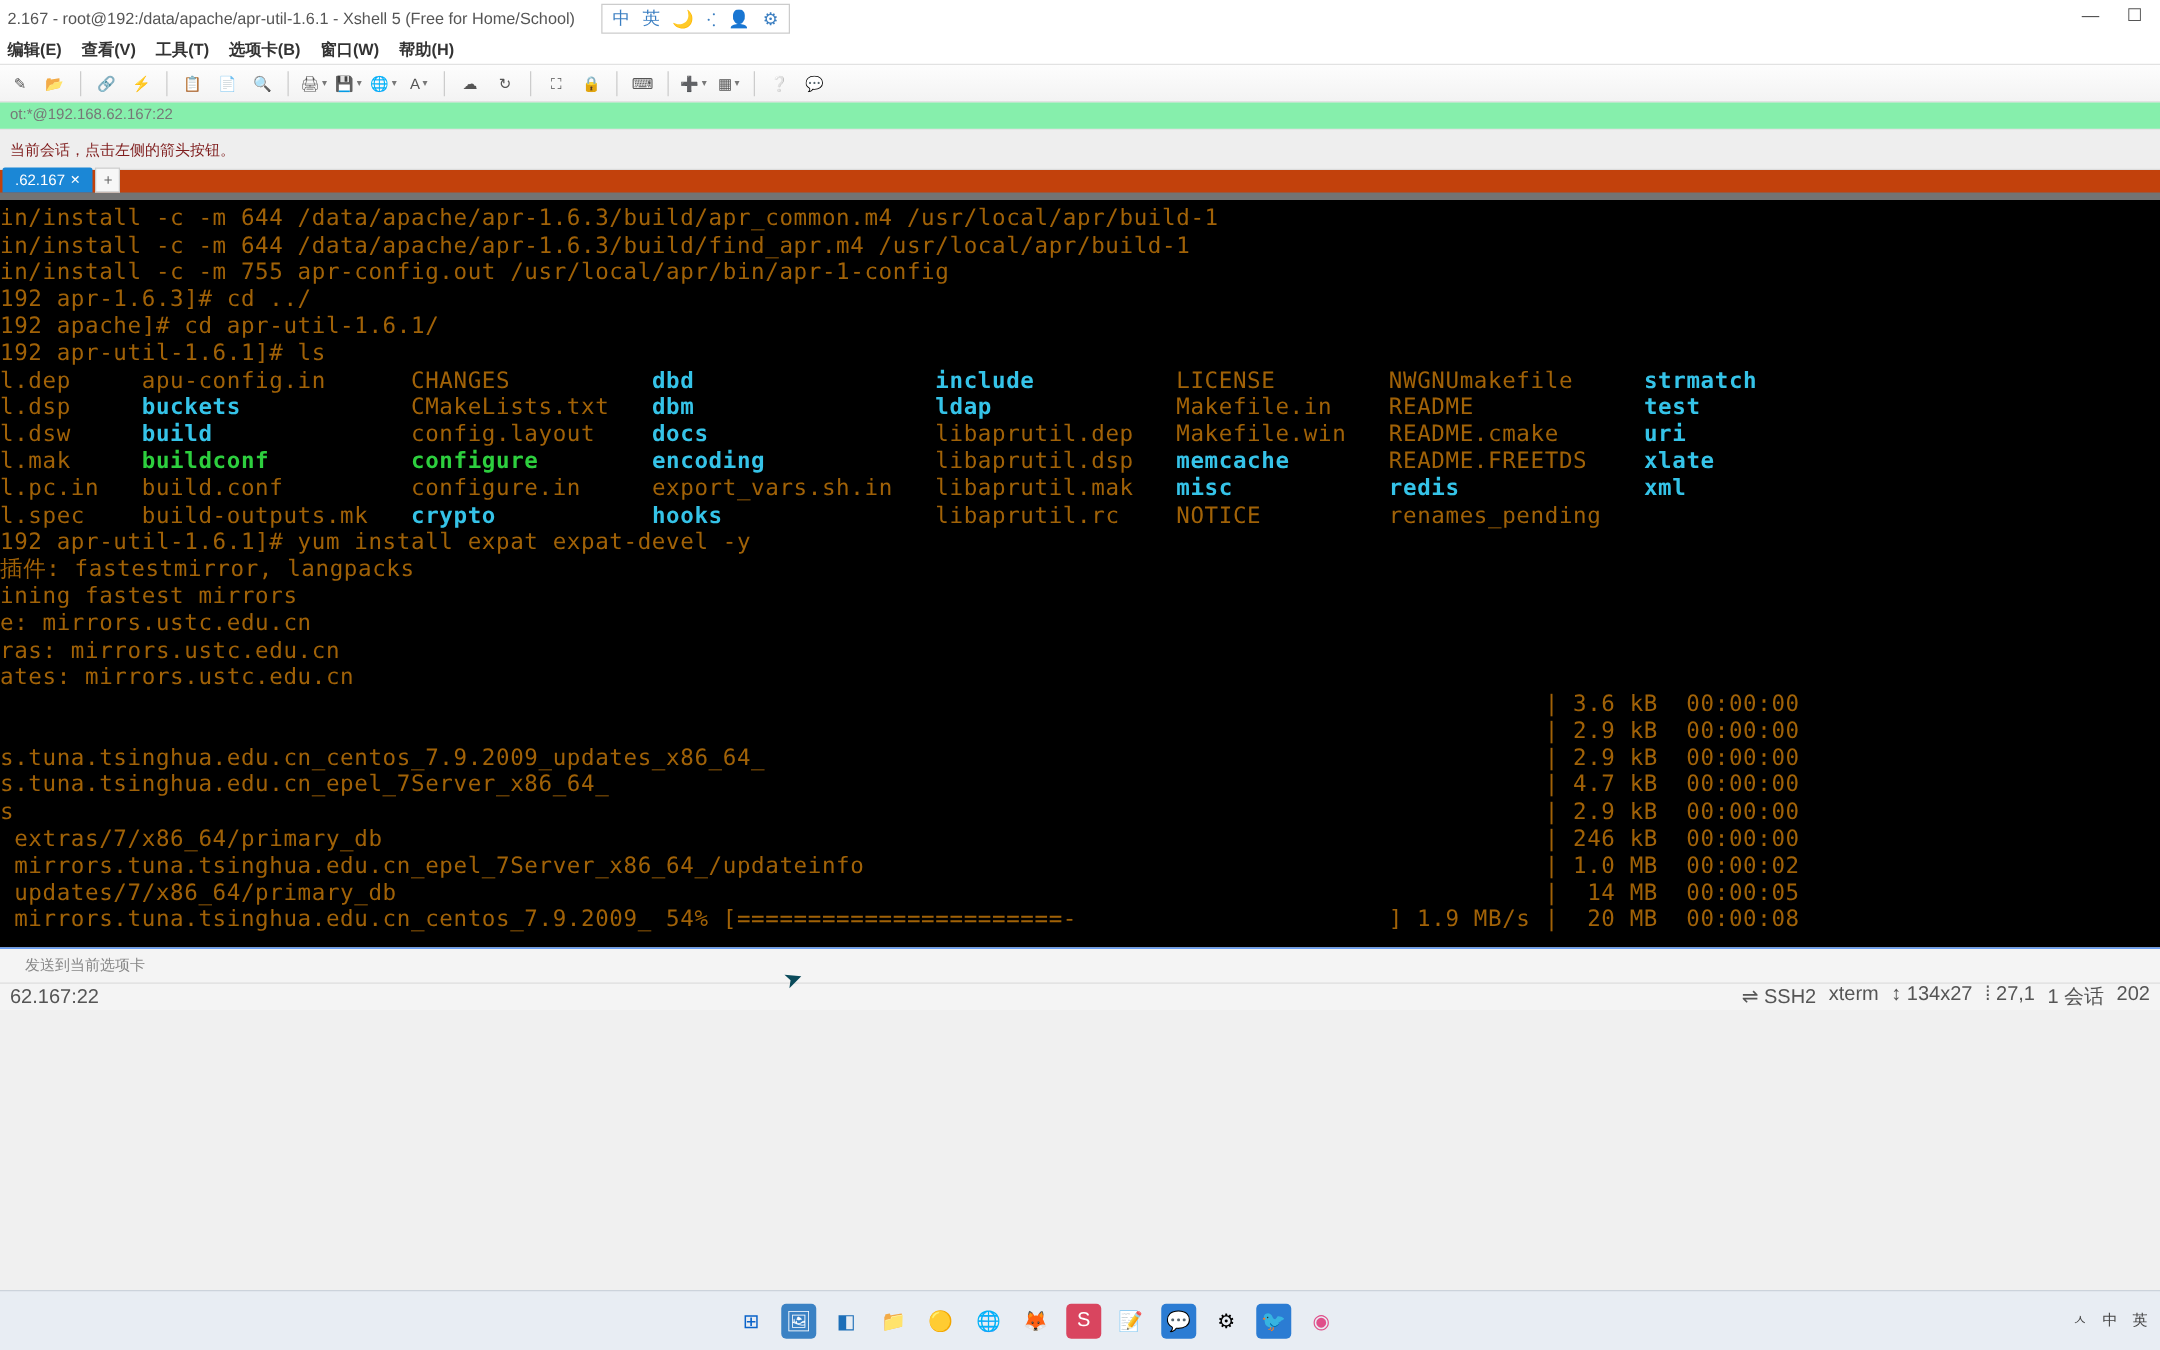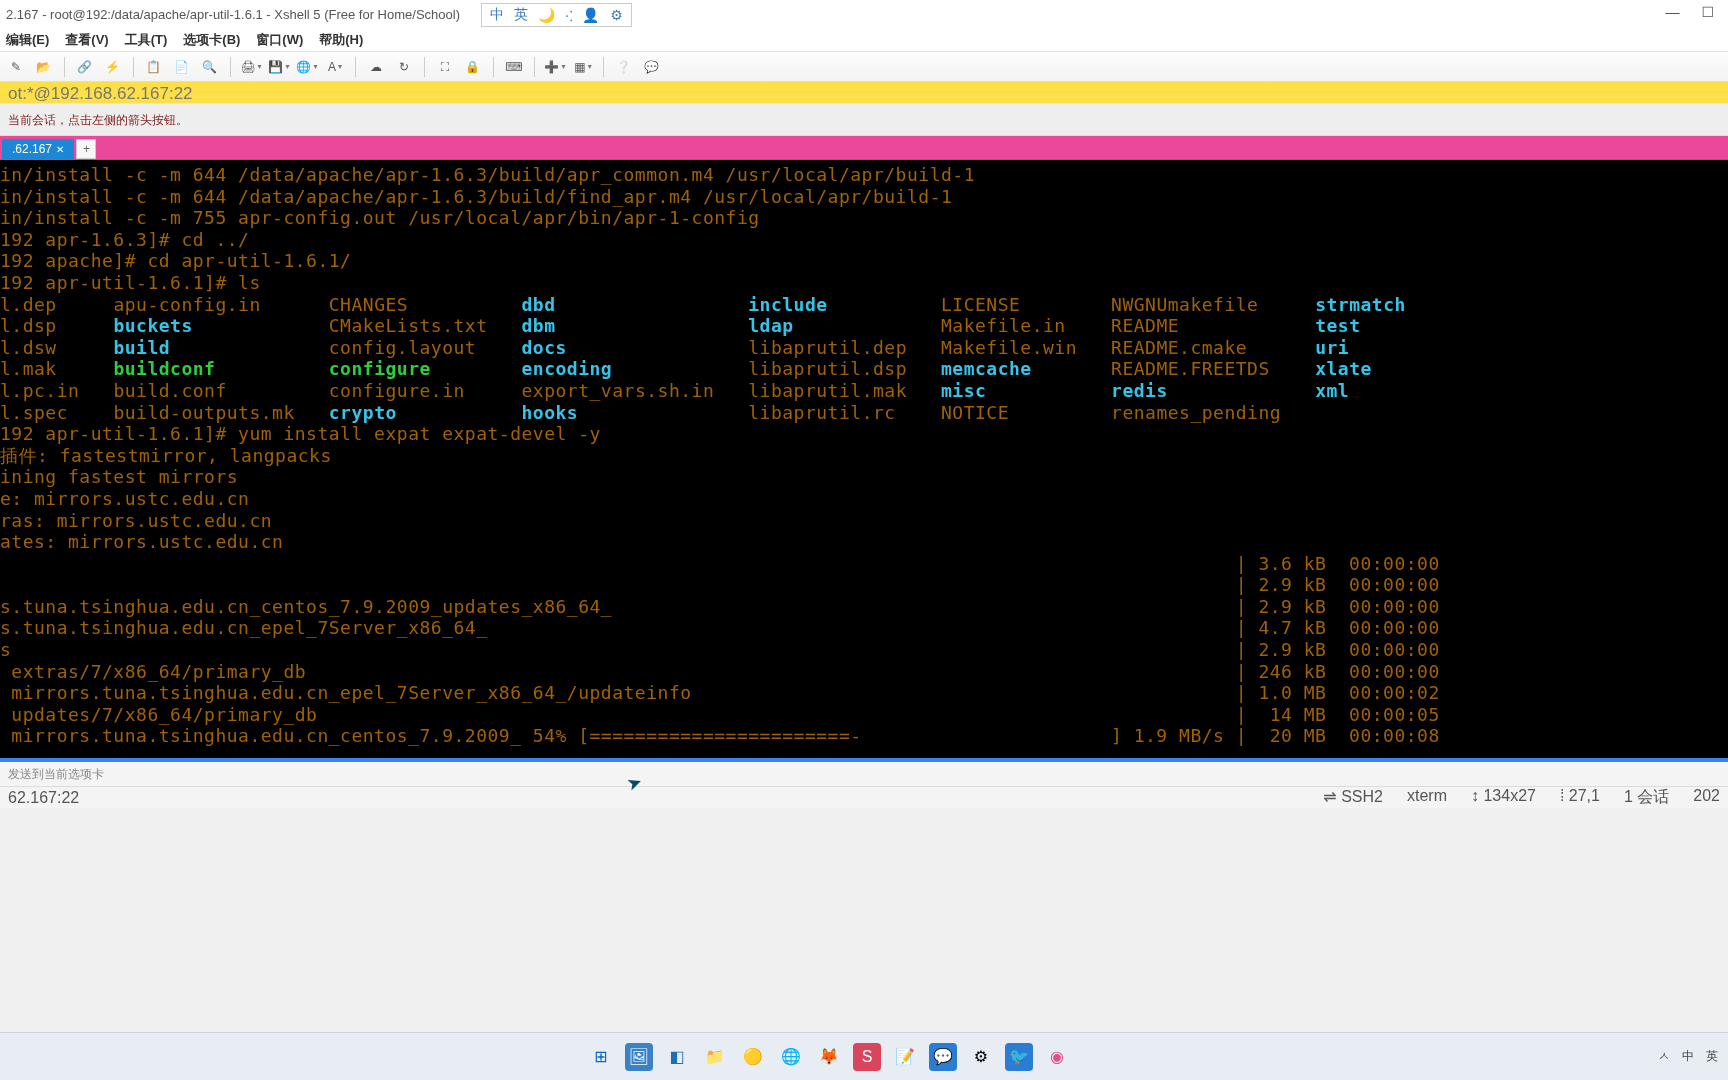--- a/index.html
+++ b/index.html
@@ -11,37 +11,37 @@
 .ime-float span { color: #3a7ec1; font-size: 14px; }
 .win-ctrl { position:absolute; right:4px; top:0; display:flex; gap:22px; padding:4px 10px; color:#555; font-size:14px;}
 .menubar { height: 24px; background: #fff; display: flex; align-items: center; gap: 16px; padding: 0 6px; color: #333; font-size: 13px; border-bottom: 1px solid #e2e2e2; }
 .menubar span { cursor: default; font-weight: bold; }
 
 .toolbar { height: 30px; background: linear-gradient(#fdfdfd,#f3f3f3); border-bottom: 1px solid #ddd; display: flex; align-items: center; gap: 8px; padding: 0 6px; }
 .tbtn { width: 20px; height: 20px; display:inline-flex; align-items:center; justify-content:center; color:#555; }
 .tdiv { width: 1px; height: 20px; background: #ccc; margin: 0 2px; }
 .dd::after { content:"▾"; font-size:8px; color:#777; margin-left:2px; }
 
-.addrbar { height: 22px; background: #fde047; color: #777; padding: 2px 8px; font-size: 17px; border-bottom: 1px solid #e5e5e5; }
+.addrbar { height: 22px; background: #86efac; color: #777; padding: 2px 8px; font-size: 12px; border-bottom: 1px solid #e5e5e5; }
 .hintbar { height: 32px; background: #eee; color: #7f1d1d; padding: 8px; font-size: 12px; border-bottom: 1px solid #ddd; }
 
-.tabs { height: 24px; background: #ec4899; display: flex; align-items: flex-end; padding-left: 2px; border-bottom: 1px solid #737373; }
+.tabs { height: 24px; background: #c2410c; display: flex; align-items: flex-end; padding-left: 2px; border-bottom: 6px solid #737373; }
 .tab { background: #1b87d6; color: #fff; padding: 3px 10px; font-size: 12px; border-radius: 2px 2px 0 0; display:flex; align-items:center; gap:4px; }
 .tab .close { font-size:10px; }
 .tab-add { width: 20px; height: 20px; background: #f7f7f7; border: 1px solid #ccc; margin-left: 2px; display:flex; align-items:center; justify-content:center; color:#666; font-size:12px; }
 
 .terminal { background: #000; color: #fff; font-family: "DejaVu Sans Mono","Consolas",monospace; font-size: 18px; line-height: 21.6px; padding: 4px 0 0 0; height: 598px; overflow: hidden; white-space: pre; letter-spacing: 0.5px; }
 .terminal .ln { padding: 0 4px 0 0; }
 .w { color: #a16207; }
 .cyan { color: #35c3e8; font-weight: bold; }
 .green { color: #2dcf3e; font-weight: bold; }
 
-.sendbar { height: 28px; background: #f4f4f4; border-top: 4px solid #3b82f6; padding: 4px 8px; color:#888; font-size:12px; display:flex; align-items:center; }
+.sendbar { height: 28px; background: #f4f4f4; border-top: 1px solid #3b82f6; padding: 4px 20px; color:#888; font-size:12px; display:flex; align-items:center; }
 .statusbar { height: 22px; background: #f4f4f4; border-top: 1px solid #ddd; display:flex; align-items:center; justify-content:space-between; padding: 0 8px; color:#555; font-size:16px; }
-.statusbar .right { display:flex; gap:24px; }
+.statusbar .right { display:flex; gap:10px; }
 
 .taskbar { position:absolute; bottom:0; left:0; right:0; height: 48px; background: #e8edf3; border-top: 1px solid #ccd3db; display:flex; align-items:center; }
 .taskbar .center { flex:1; display:flex; justify-content:center; gap: 10px; }
 .taskbar .ticon { width: 28px; height: 28px; border-radius: 4px; display:flex; align-items:center; justify-content:center; font-size:16px; }
 .taskbar .tray { display:flex; align-items:center; gap:12px; padding-right: 10px; color:#444; font-size:12px; }
 
 .cursor-ptr { position:absolute; left:627px; top:772px; color:#0a4a5a; font-size:18px; transform: rotate(-20deg); }
 </style>
 </head>
 <body>

